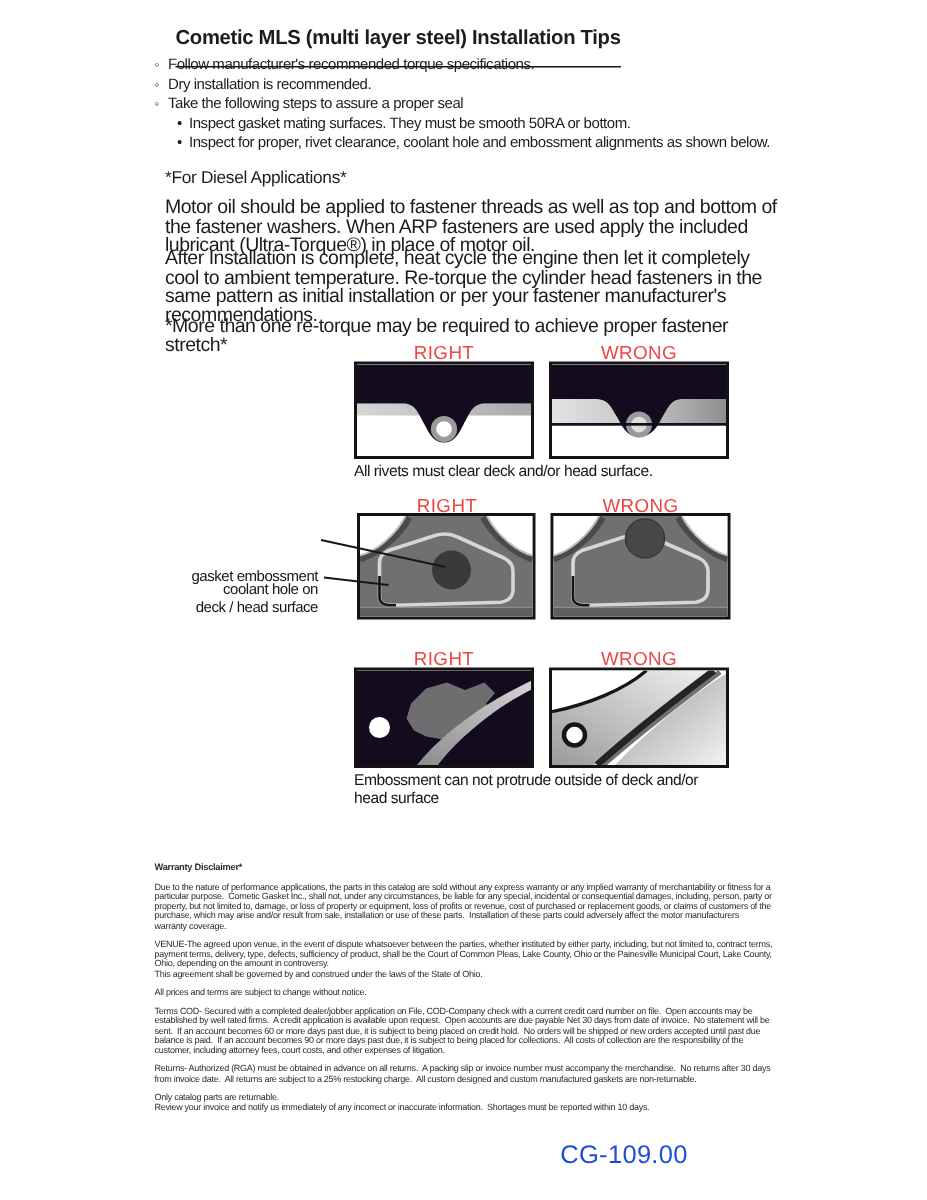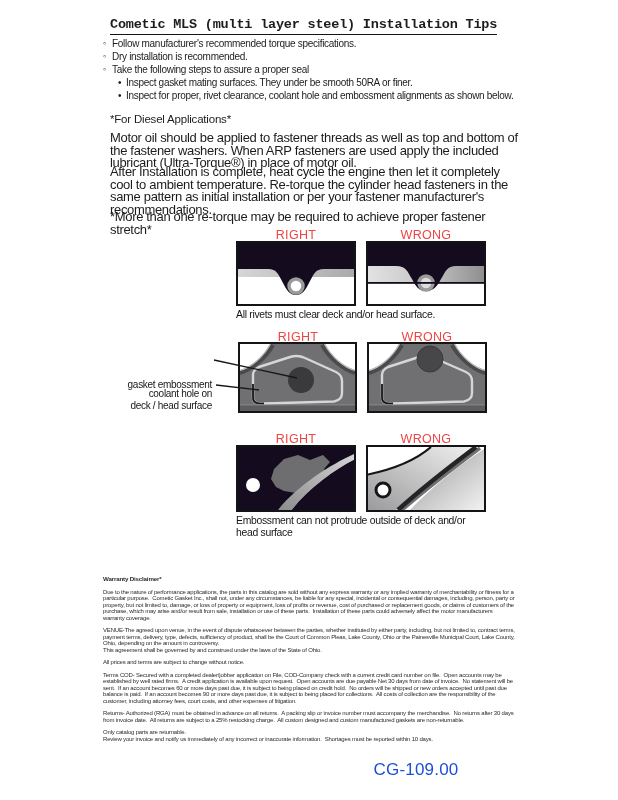--- a/index.html
+++ b/index.html
@@ -1,23 +1,23 @@
 <!DOCTYPE html>
 <html><head>
 <meta charset="utf-8">
 <style>
   html,body { margin:0; padding:0; background:#fff; }
   .page {
     position:relative; width:618px; height:800px; background:#ffffff;
     font-family:"Liberation Sans", sans-serif; color:#1c1c1c; overflow:hidden;
   }
   .doc-title {
-    position:absolute; left:110px; top:17px;
+    position:absolute; left:117px; top:17px;
     font-size:13.5px; font-weight:bold; letter-spacing:-0.2px;
-    border-bottom:1.6px solid #141414; padding-bottom:2px; white-space:nowrap;font-family:Liberation Mono, monospace;
+    border-bottom:1.6px solid #141414; padding-bottom:12px; white-space:nowrap;
   }
   .bullets { position:absolute; left:103px; top:37px; font-size:10px; letter-spacing:-0.3px; line-height:13px; }
   .b-row { display:flex; }
   .b-marker { width:9px; flex:0 0 9px; font-size:9px; }
   .b-sub { margin-left:15px; }
   .b-sub .b-marker { width:8px; flex:0 0 8px; font-size:10px; }
 
   .diesel-heading { position:absolute; left:110px; top:113px; font-size:11.5px; font-weight:normal; letter-spacing:-0.2px; }
   .para { position:absolute; left:110px; width:410px; font-size:13px; letter-spacing:-0.33px; line-height:12.6px; }
   #p1 { top:132px; }
@@ -62,21 +62,21 @@
     <div class="b-row">
       <span class="b-marker">◦</span>
       <span>Dry installation is recommended.</span>
     </div>
     <div class="b-row">
       <span class="b-marker">◦</span>
       <span>Take the following steps to assure a proper seal</span>
     </div>
     <div class="b-row b-sub">
       <span class="b-marker">•</span>
-      <span>Inspect gasket mating surfaces.  They under be smooth 50RA or finer.</span>
+      <span>Inspect gasket mating surfaces.  They must be smooth 50RA or bottom.</span>
     </div>
     <div class="b-row b-sub">
       <span class="b-marker">•</span>
       <span>Inspect for proper, rivet clearance, coolant hole and embossment alignments as shown below.</span>
     </div>
   </div>
 
   <div class="diesel-heading">*For Diesel Applications*</div>
   <div class="para" id="p1">Motor oil should be applied to fastener threads as well as top and bottom of the fastener washers. When ARP fasteners are used apply the included lubricant (Ultra-Torque®) in place of motor oil.</div>
   <div class="para" id="p2">After Installation is complete, heat cycle the engine then let it completely cool to ambient temperature. Re-torque the cylinder head fasteners in the same pattern as initial installation or per your fastener manufacturer's recommendations.</div>

